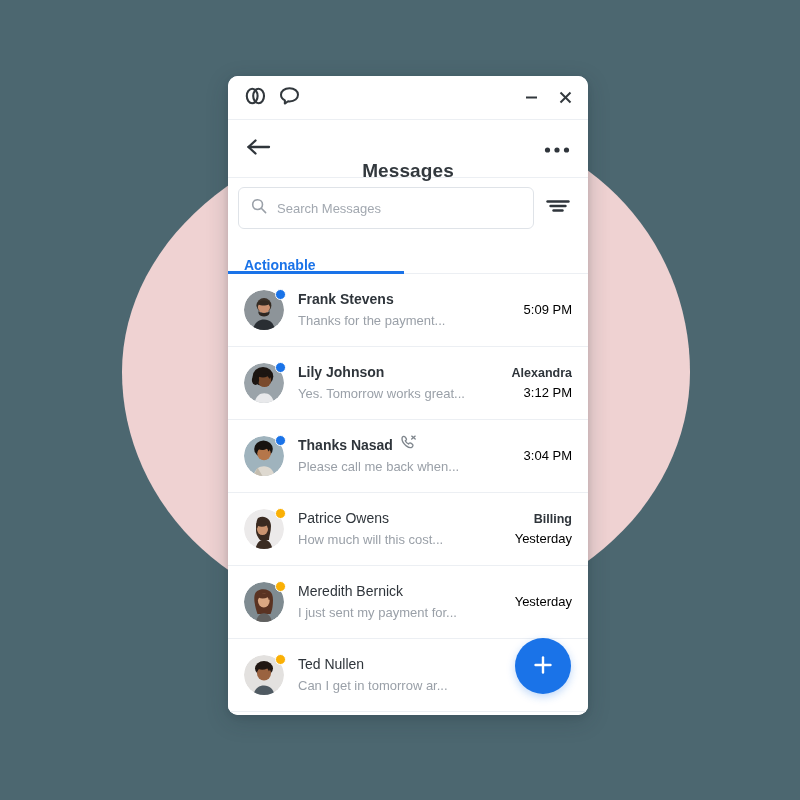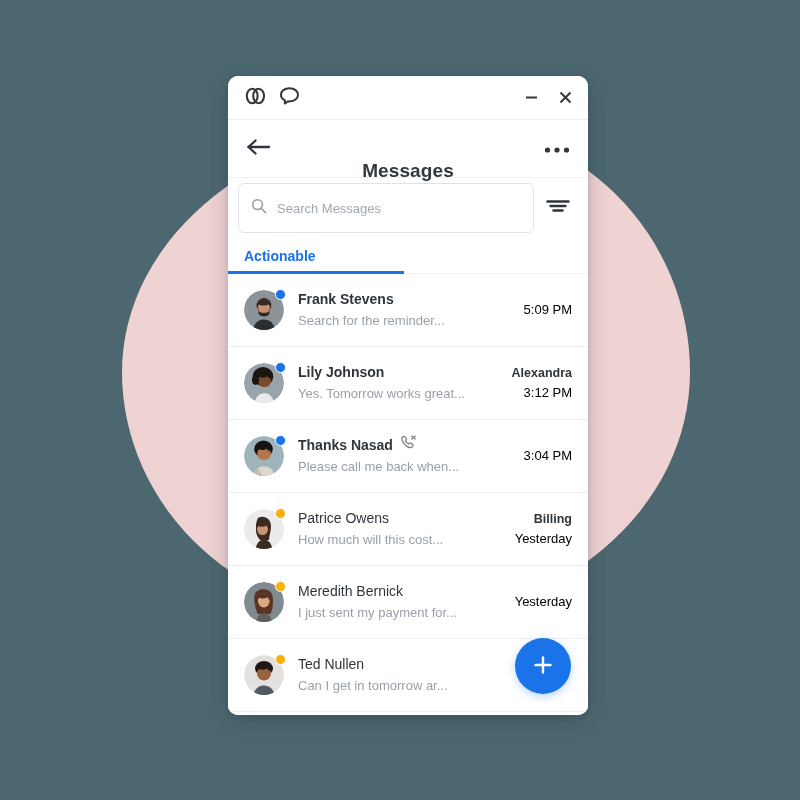--- a/index.html
+++ b/index.html
@@ -80,21 +80,21 @@
   
   #searchrow {
     flex: 0 0 60px;
     display: flex;
     align-items: center;
     padding: 0 18px 0 10px;
     gap: 12px;
   }
   #search-box {
     flex: 1;
-    height: 50px;
+    height: 42px;
     border: 1px solid #dfe3e8;
     border-radius: 6px;
     display: flex;
     align-items: center;
     padding: 0 12px;
     gap: 10px;
     background: #fff;
   }
   #search-input {
     border: 0; outline: 0;
@@ -111,21 +111,21 @@
   
   #tabs {
     flex: 0 0 36px;
     display: flex;
     border-bottom: 1px solid #eceff3;
     position: relative;
   }
   .tab {
     flex: 1;
     display: flex;
-    align-items: center;
+    align-items: flex-end;
     justify-content: center;
     font-size: 14px;
     cursor: pointer;
     padding-top: 1px;
   }
   .tab.active { color: #1a73e8; font-weight: bold; justify-content: flex-start; padding-left: 16px; }
   .tab.inactive { color: #8c9299; }
   #tab-underline {
     position: absolute;
     left: 0; bottom: -1px;
@@ -314,21 +314,21 @@
             <path d="M14.5 21c1.5 2.8 9.5 2.8 11 0 .5 2.1-.4 4-2.2 4.8-2 .9-4.8.8-6.6 0-1.8-.9-2.7-2.7-2.2-4.8z" fill="#2e2722"></path>
             <path d="M9 40c1.2-7.2 5.3-10.6 11-10.6S29.8 32.8 31 40z" fill="#2a2e33"></path>
           </svg>
         </span>
         <span class="badge blue"></span>
       </div>
       <div class="row-mid">
         <div class="row-name unread">
           <span>Frank Stevens</span>
         </div>
-        <div class="row-preview">Search for the reminder...</div>
+        <div class="row-preview">Thanks for the payment...</div>
       </div>
       <div class="row-right">
         <div class="row-time">5:09 PM</div>
       </div>
     </div>
 
     <div class="row">
       <div class="avatar-wrap">
         <span class="avatar">
           <svg width="40" height="40" viewBox="0 0 40 40">

